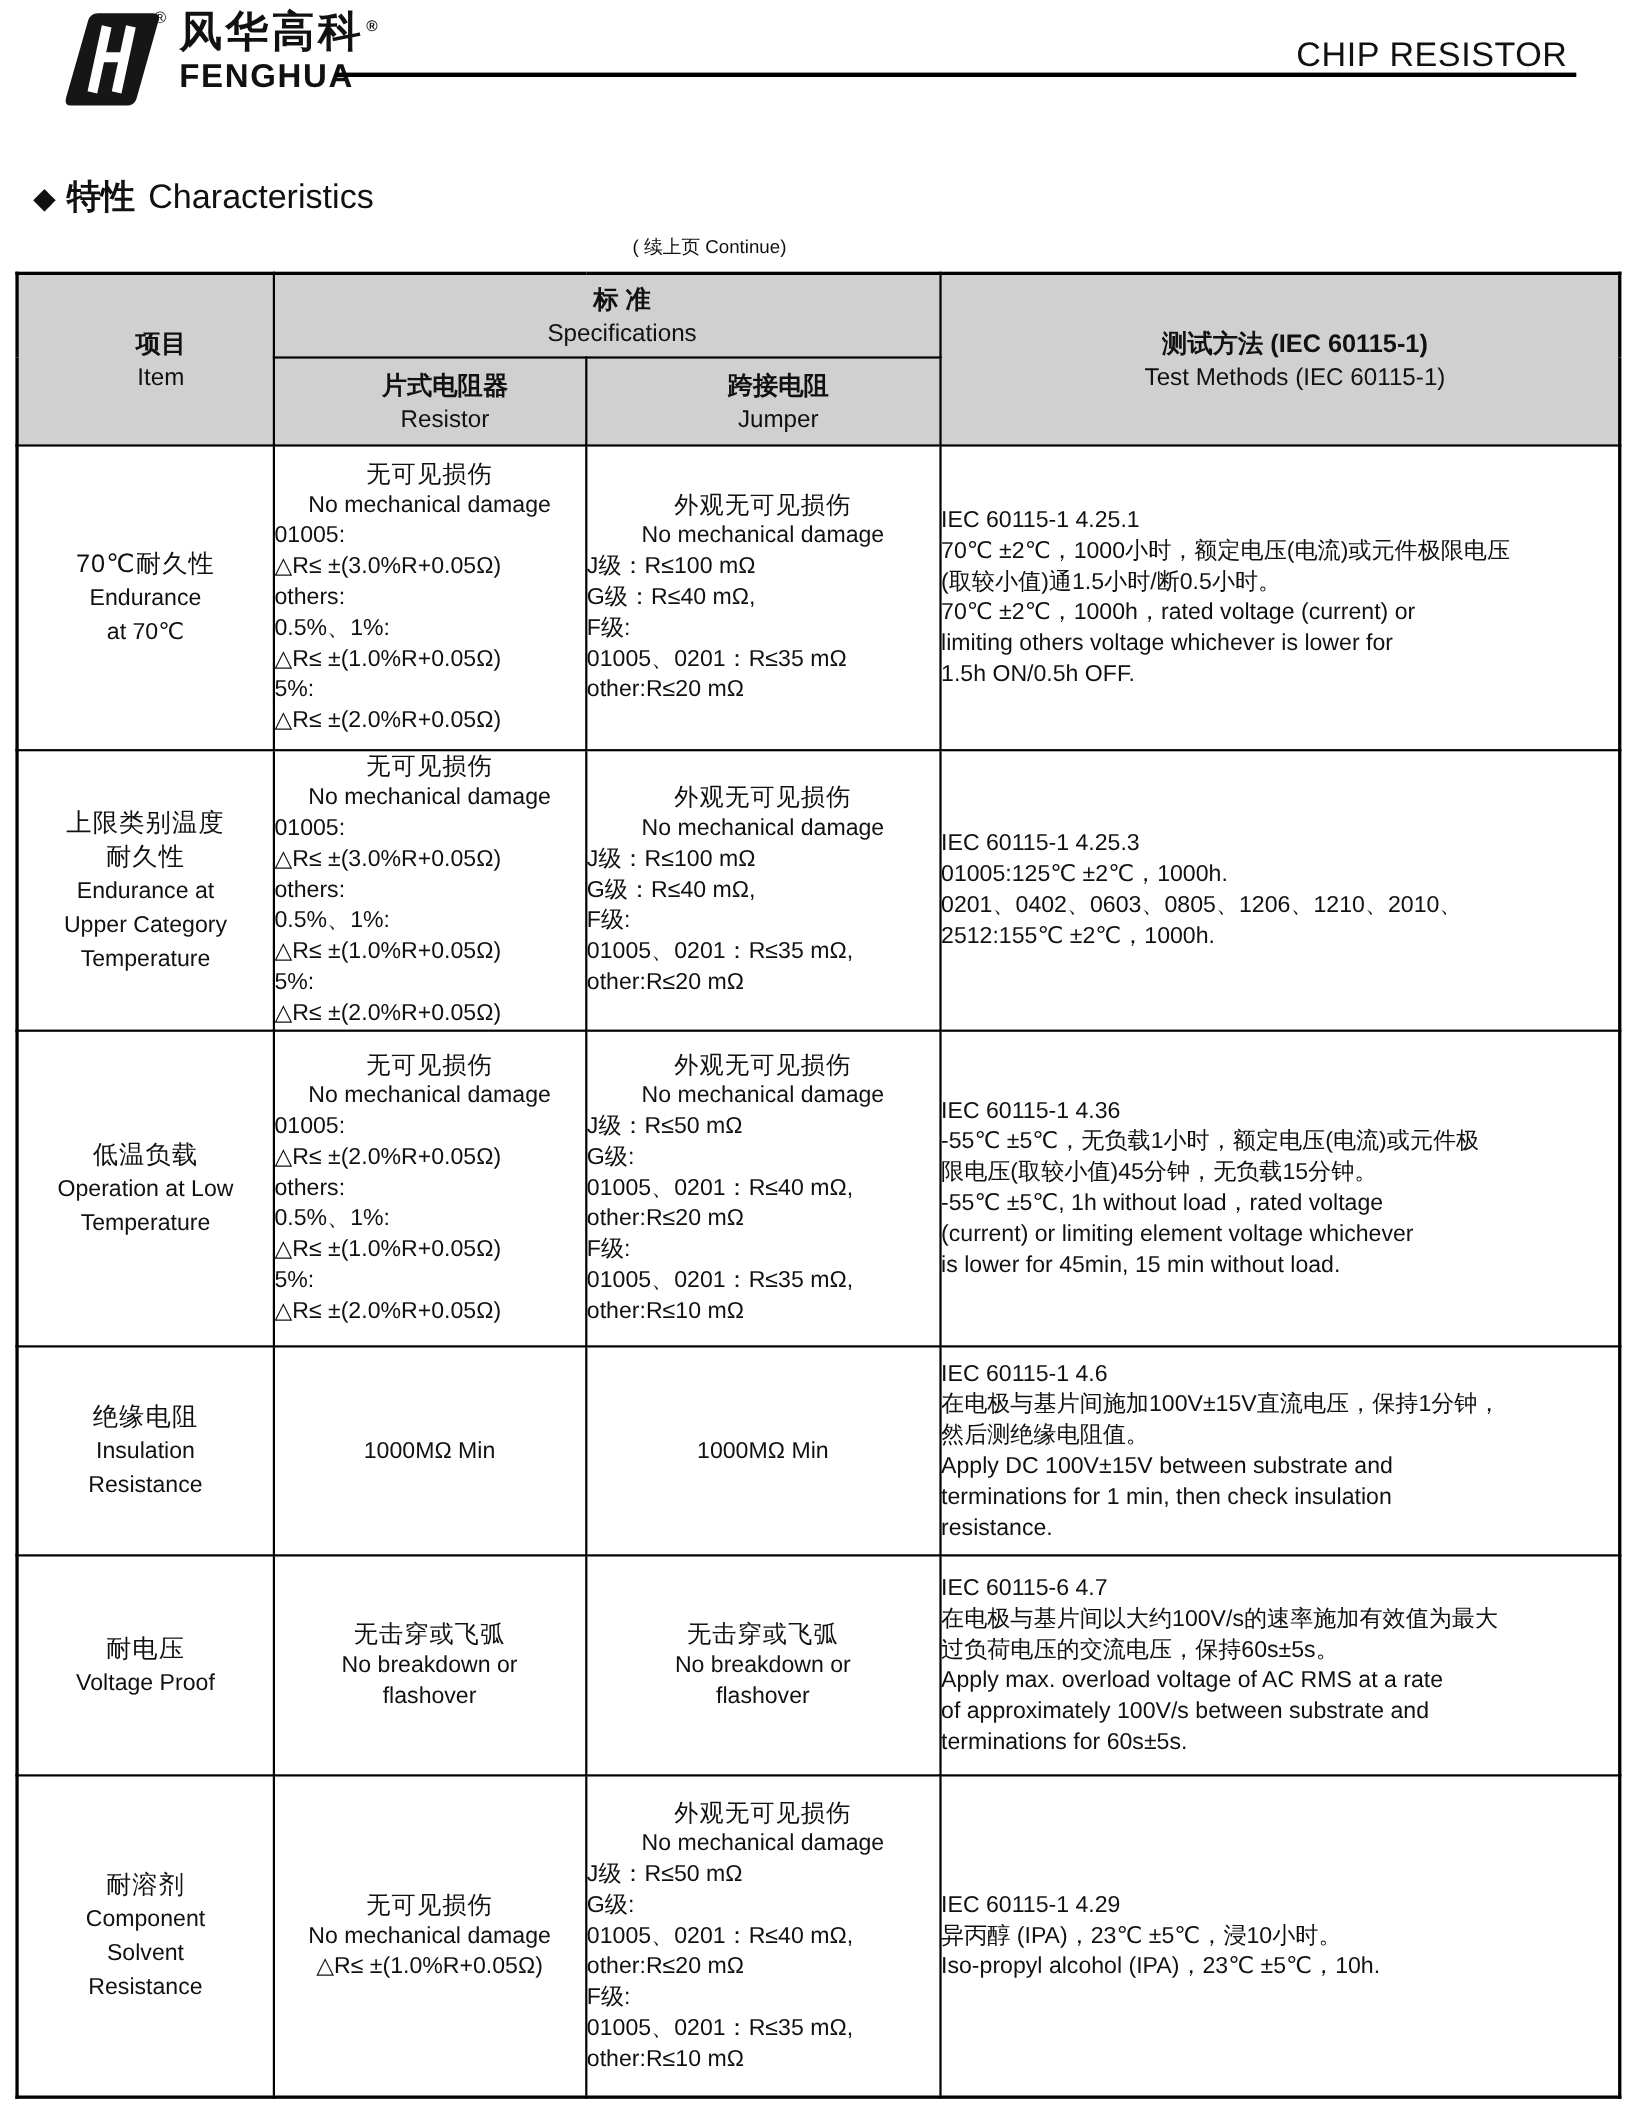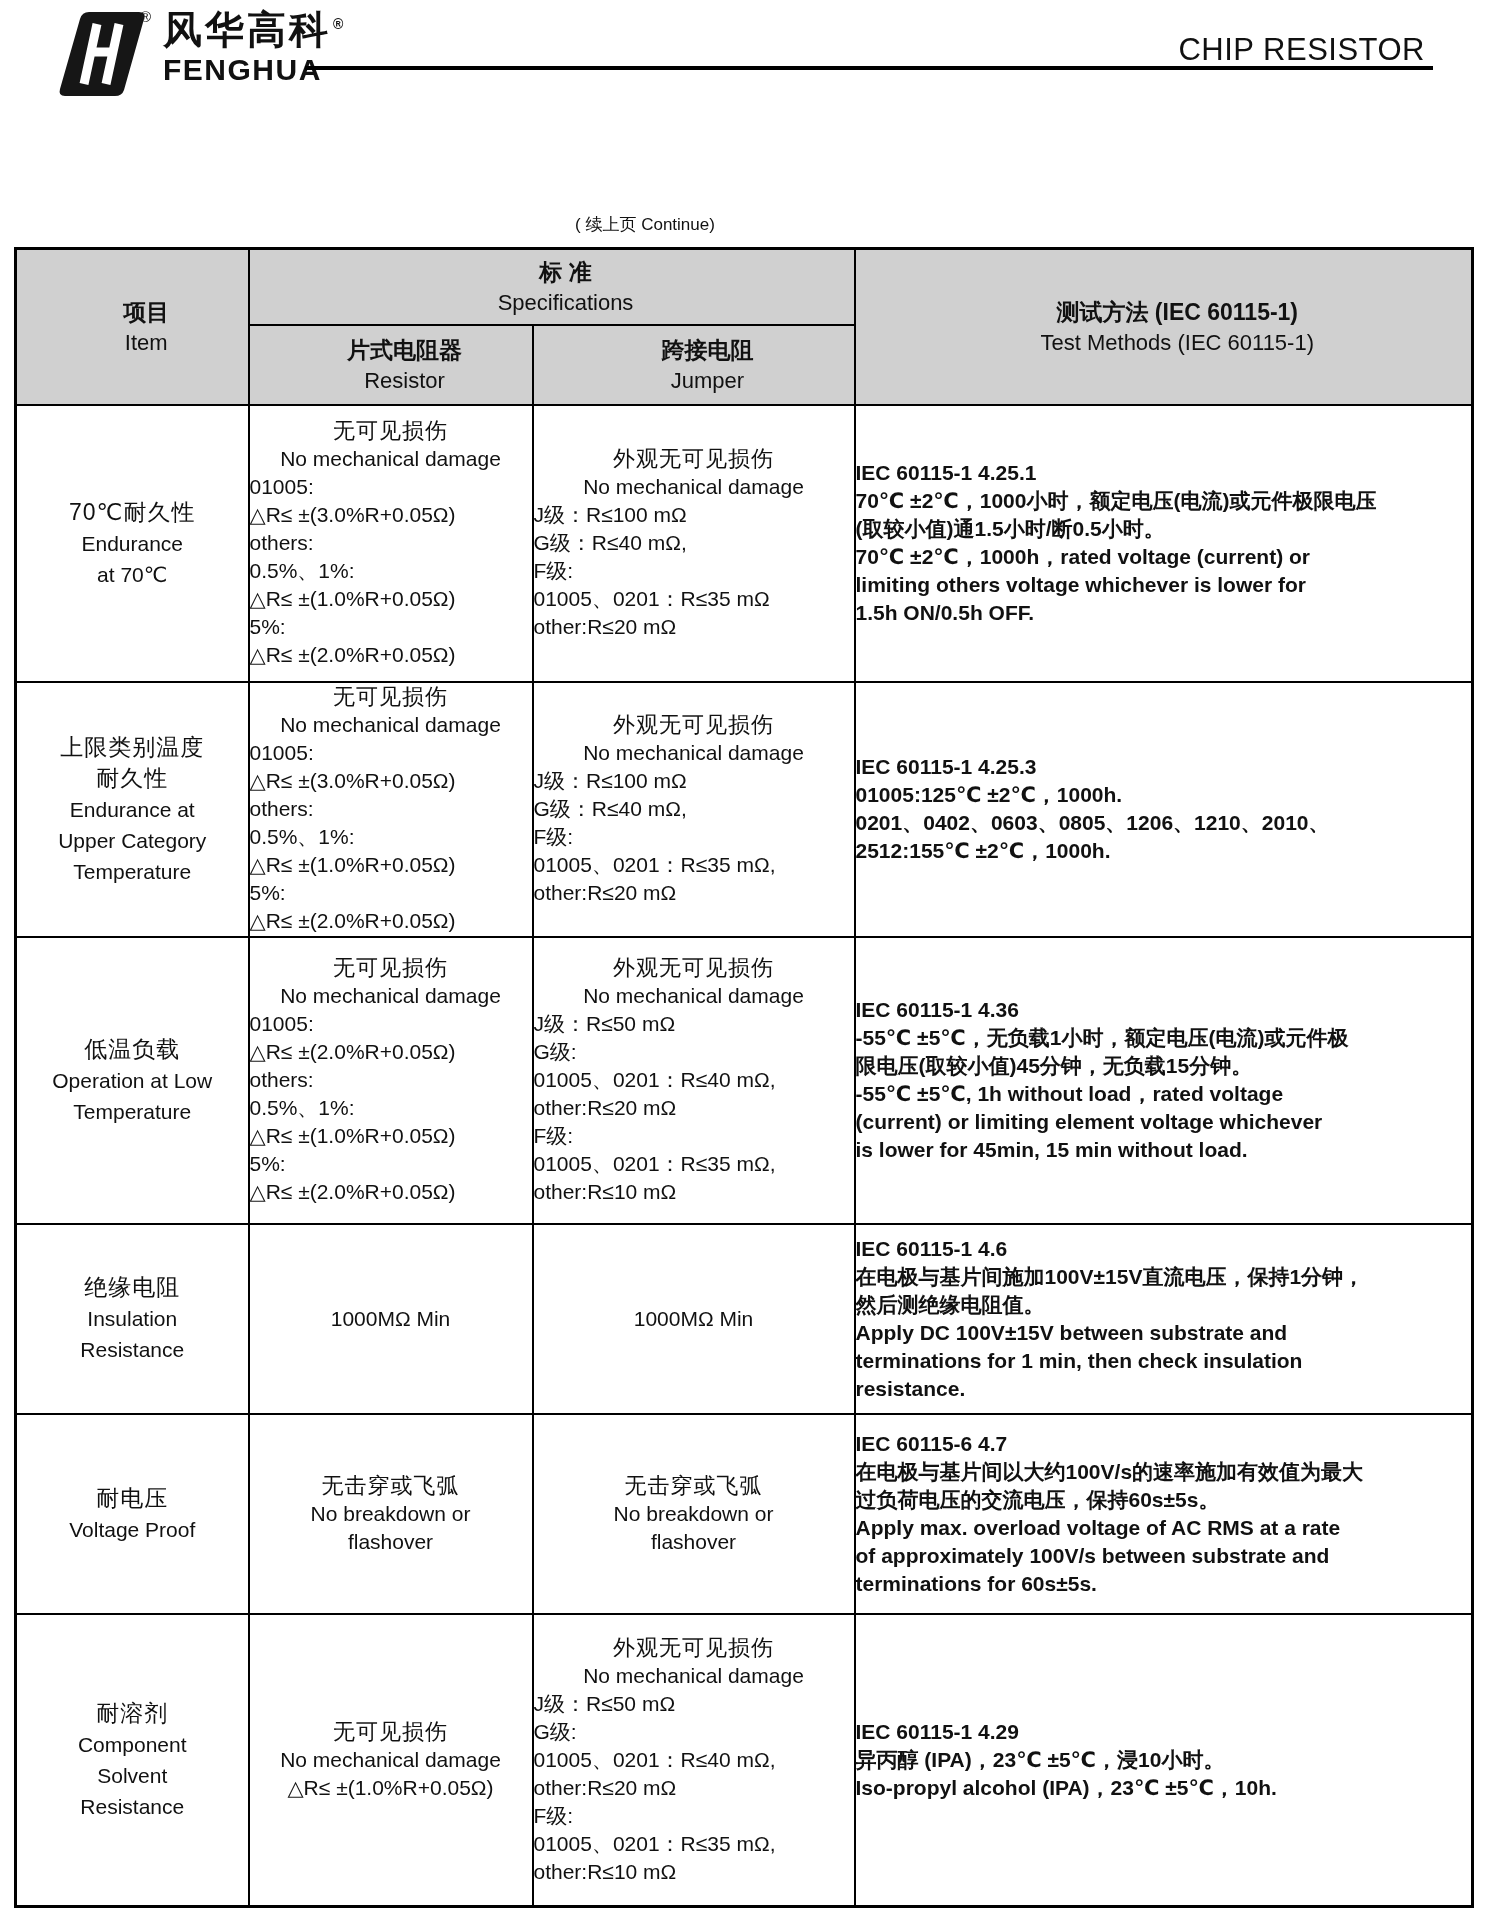--- a/index.html
+++ b/index.html
@@ -33,21 +33,21 @@
   .spec-table th, .spec-table td { border:2px solid #000; padding:0; }
   .spec-table thead th { background:#d0d0d0; font-weight:normal; vertical-align:middle; text-align:center;padding-left:28px; }
   .th-cn { font-size:23px; font-weight:bold; line-height:32px; }
   .th-en { font-size:22px; line-height:30px; }
   .cell { vertical-align:middle; font-size:21px; }
   .cell-item { text-align:center; }
   .cell-item .ln { line-height:31px; }
   .cell-item .cjk-bold { font-size:23px; }
   .cell-resistor { padding:4px 4px 4px 9px; }
   .cell-jumper  { padding:4px 4px 4px 10px;margin-left:42px; }
-  .cell-test    { padding:4px 8px 4px 14px;font-weight:bold; }
+  .cell-test    { padding:4px 8px 4px 14px; }
   .ln { line-height:28px; white-space:nowrap; }
   .cjk-bold { font-weight:normal; font-size:22px; letter-spacing:1px; }
   .center { text-align:center; }
   .left { text-align:left; }
 </style>
 </head>
 <body>
 
 <div class="page">
 
@@ -61,20 +61,23 @@
     </div>
     <div class="brand-text">
       <div class="brand-cn"><span>风华高科</span><span class="reg">®</span></div>
       <div class="brand-en">FENGHUA</div>
     </div>
   </div>
 
   <div class="doc-type">CHIP RESISTOR</div>
   <div class="header-rule"></div>
 
+  <div class="section-title">
+    <span class="diamond">◆</span><span class="title-cn">特性</span><span class="title-en">Characteristics</span>
+  </div>
 
   <div class="continue-note">( 续上页 Continue)</div>
 
   <table class="spec-table">
     <colgroup>
       <col style="width:233px">
         <col style="width:284px">
         <col style="width:322px">
         <col style="width:618px">
     </colgroup>

